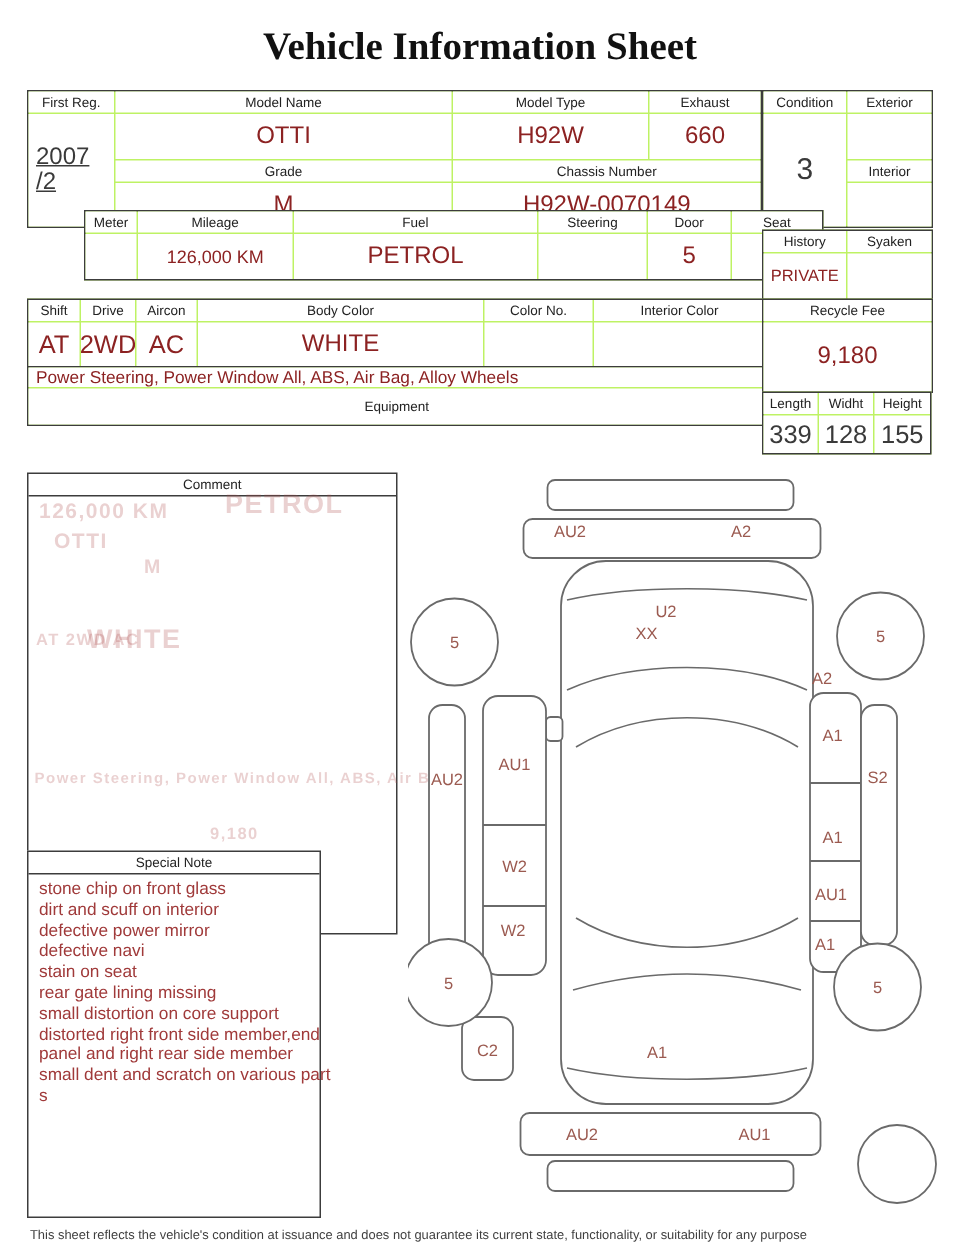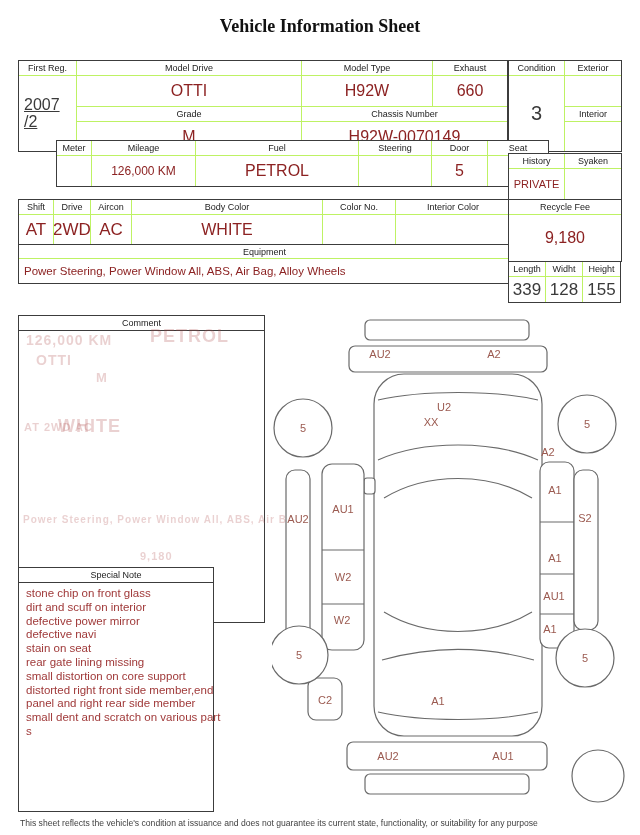--- a/index.html
+++ b/index.html
@@ -4,21 +4,21 @@
 <style>
   html,body{margin:0;padding:0;}
   body{
     width:640px;height:835px;position:relative;background:#fff;
     font-family:"Liberation Sans",sans-serif;color:#222;overflow:hidden;
     --val:#8c2222;--note:#a03a3a;--diag:#9b5a50;
   }
   .abs{position:absolute;}
   .title{
     top:16px;left:0;width:640px;text-align:center;
-    font-family:"Liberation Serif",serif;font-size:18px;font-weight:600;color:#111;
+    font-family:"Liberation Serif",serif;font-size:26px;font-weight:600;color:#111;
   }
   
   .tbl{display:grid;background:#bef264;gap:1px;border:1px solid #3c3c3c;box-sizing:content-box;}
   .cell{background:#fff;display:flex;align-items:center;justify-content:center;overflow:hidden;}
   .hdr{font-size:9px;color:#222;padding:0 1px;white-space:nowrap;}
   .val{font-size:16px;color:var(--val);}
   .val.sm{font-size:12px;}
   .val.md{font-size:17px;}
   .val.dk{color:#3a3a3a;}
   .left-align{justify-content:flex-start;padding-left:5px;}
@@ -32,21 +32,21 @@
   .footer{left:20px;top:818px;width:606px;font-size:8.6px;color:#3f3f3f;white-space:nowrap;}
   svg text{font-size:11px;fill:var(--diag);text-anchor:middle;font-family:"Liberation Sans",sans-serif;}
 </style>
 </head>
 <body style="--val: #8c2222; --note: #a03a3a; --diag: #9b5a50;">
 
 <div class="abs title">Vehicle Information Sheet</div>
 
 <div class="abs tbl" style="left:18px;top:60px;grid-template-columns:57px 224px 130px 74px;grid-template-rows:14px 30px 14px 29px;">
   <div class="cell hdr">First Reg.</div>
-  <div class="cell hdr">Model Drive</div>
+  <div class="cell hdr">Model Name</div>
   <div class="cell hdr">Model Type</div>
   <div class="cell hdr">Exhaust</div>
 
   <div class="cell val dk pre left-align" style="grid-row:2/5;text-decoration:underline;">2007
 /2</div>
   <div class="cell val">OTTI</div>
   <div class="cell val">H92W</div>
   <div class="cell val">660</div>
 
   <div class="cell hdr">Grade</div>
@@ -91,22 +91,22 @@
 
   <div class="cell val md">AT</div>
   <div class="cell val md">2WD</div>
   <div class="cell val md">AC</div>
   <div class="cell val">WHITE</div>
   <div class="cell val"></div>
   <div class="cell val"></div>
 </div>
 
 <div class="abs tbl" style="left:18px;top:244px;grid-template-columns:491px;grid-template-rows:13px 24px;">
+  <div class="cell val left-align" style="font-size:11.5px;">Power Steering, Power Window  All, ABS, Air Bag, Alloy Wheels</div>
   <div class="cell hdr">Equipment</div>
-  <div class="cell val left-align" style="font-size:11.5px;">Power Steering, Power Window  All, ABS, Air Bag, Alloy Wheels</div>
 </div>
 
 <div class="abs tbl" style="left:508px;top:153px;grid-template-columns:55px 56px;grid-template-rows:14px 30px;">
   <div class="cell hdr">History</div>
   <div class="cell hdr">Syaken</div>
   <div class="cell val" style="font-size:11px;">PRIVATE</div>
   <div class="cell val"></div>
 </div>
 
 <div class="abs tbl" style="left:508px;top:199px;grid-template-columns:112px;grid-template-rows:14px 46px;">

